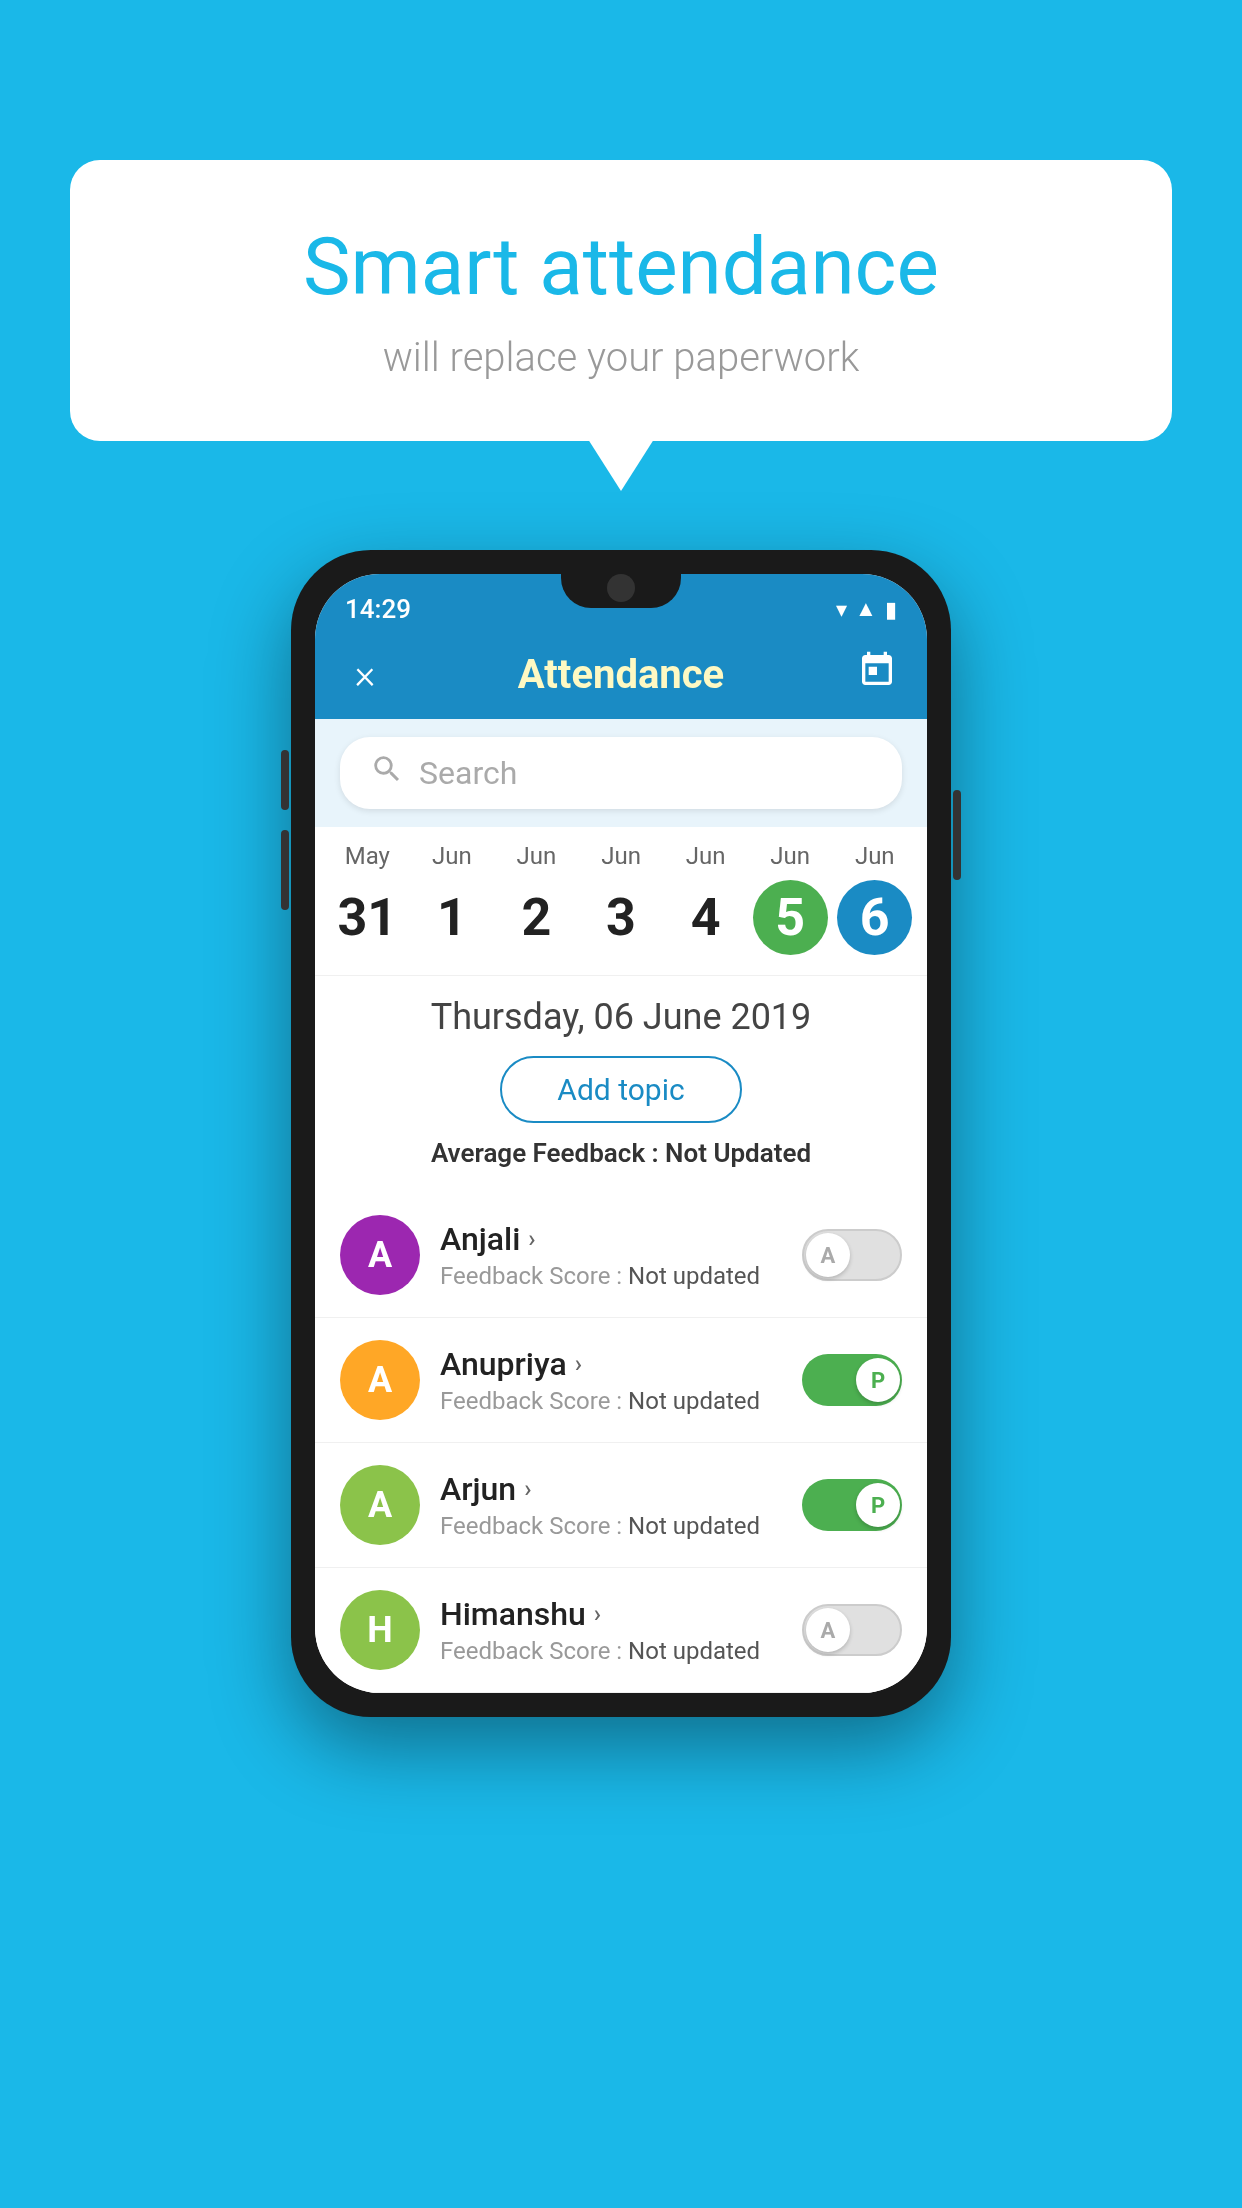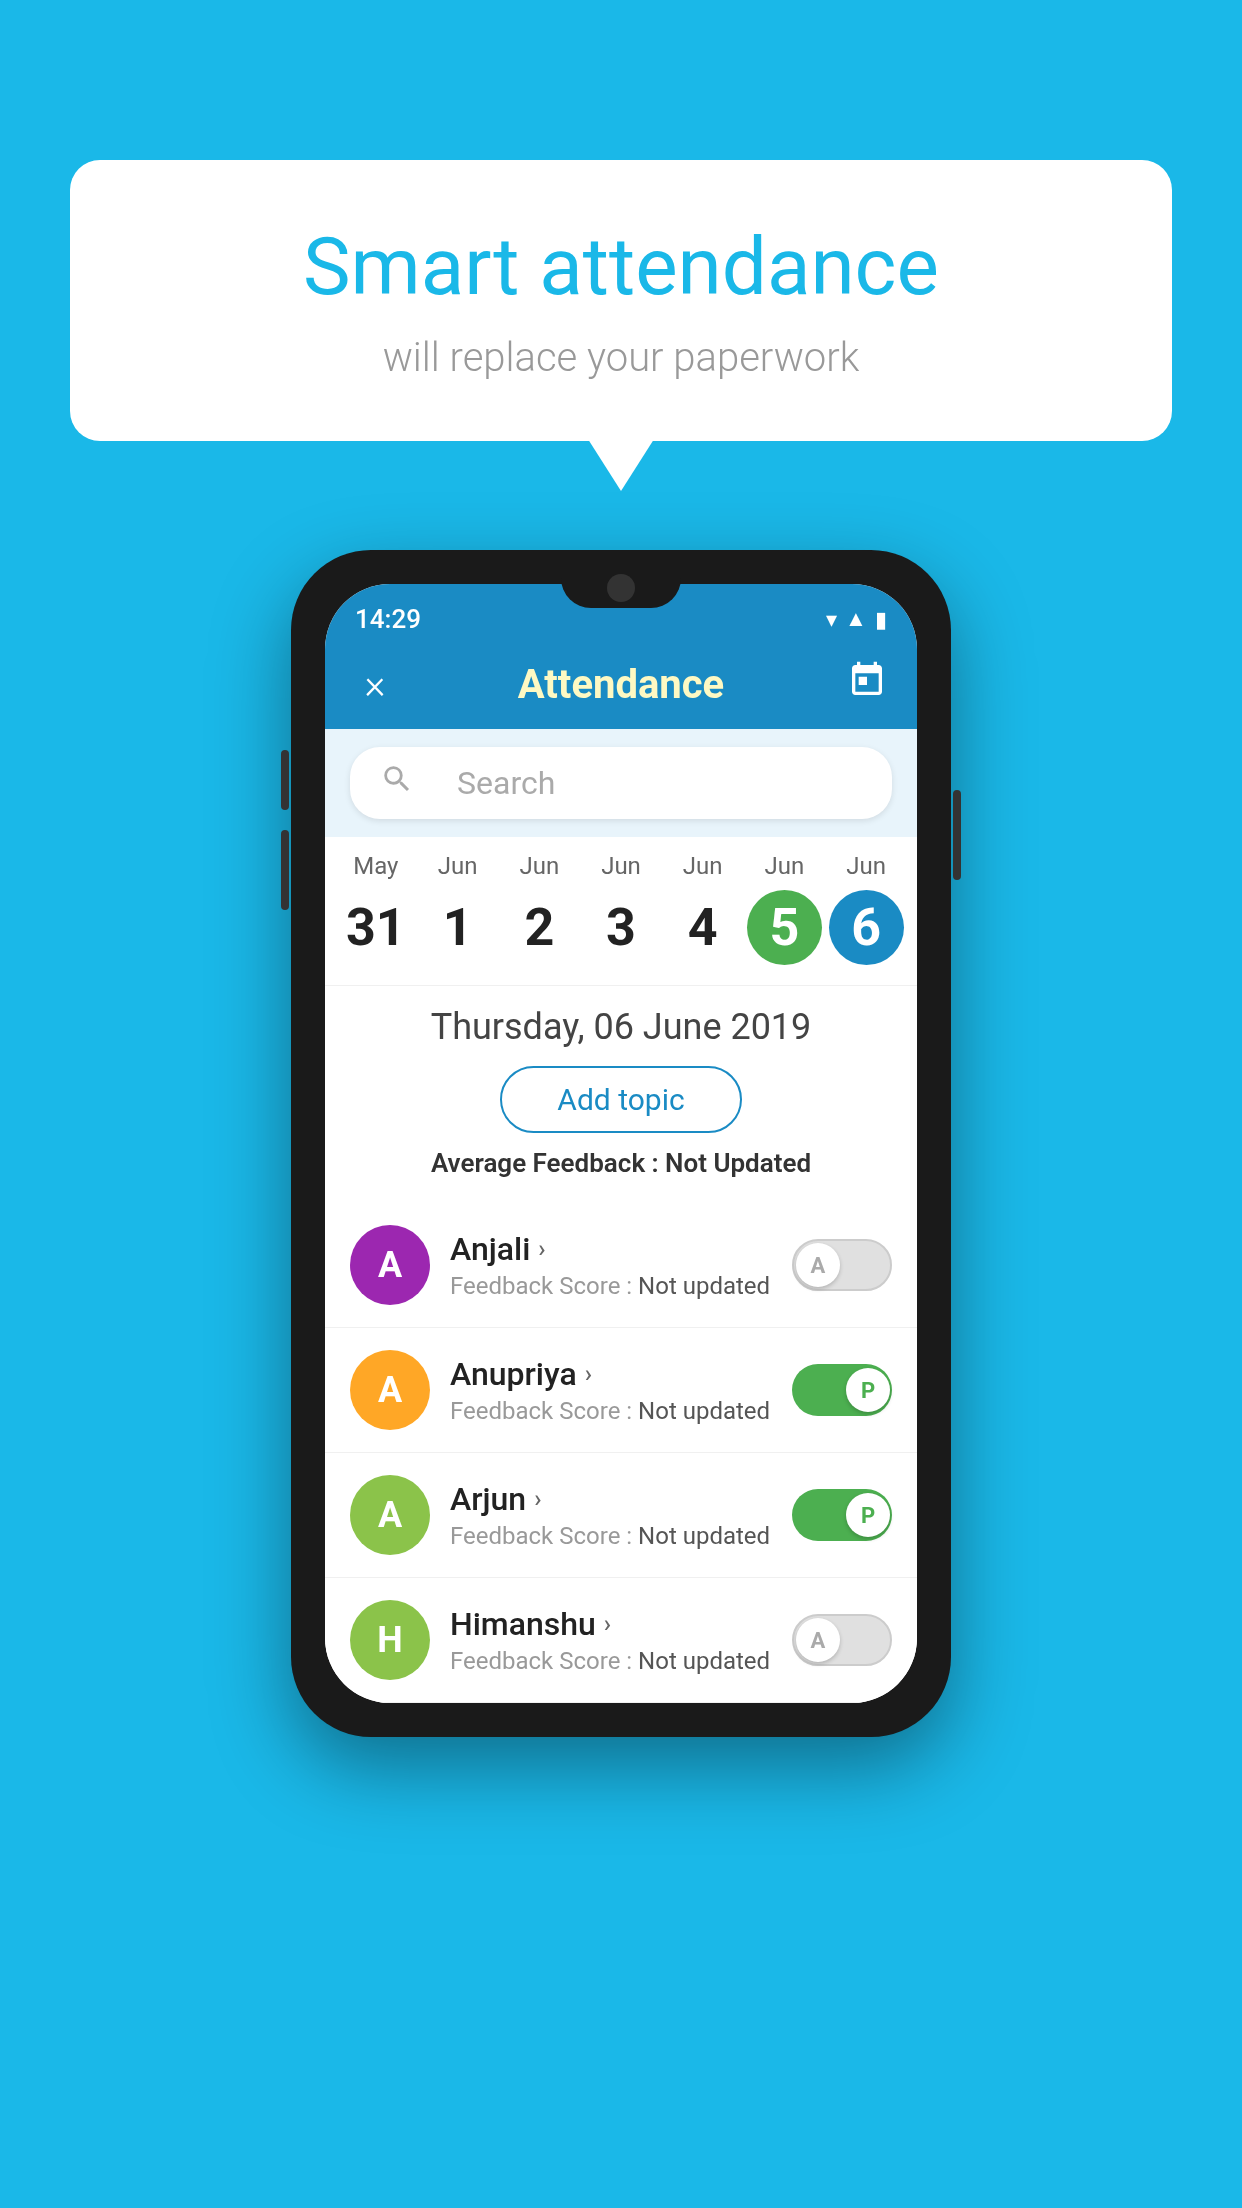--- a/index.html
+++ b/index.html
@@ -60,21 +60,21 @@
       position: absolute;
       top: 550px;
       left: 50%;
       transform: translateX(-50%);
       width: 660px;
     }
 
     .phone-outer {
       background: #1a1a1a;
       border-radius: 80px;
-      padding: 34px;
+      padding: 24px;
       box-shadow: 0 30px 80px rgba(0,0,0,0.4);
       position: relative;
     }
 
     
     .phone-notch {
       position: absolute;
       top: 18px;
       left: 50%;
       transform: translateX(-50%);
@@ -181,21 +181,20 @@
     }
 
     .search-icon {
       color: #aaa;
       font-size: 34px;
     }
 
     .search-text {
       color: #aaa;
       font-size: 32px;
-      margin-left: 28px;
     }
 
     
     .calendar-strip {
       background: white;
       padding: 15px 0 20px;
     }
 
     .calendar-days {
       display: flex;

